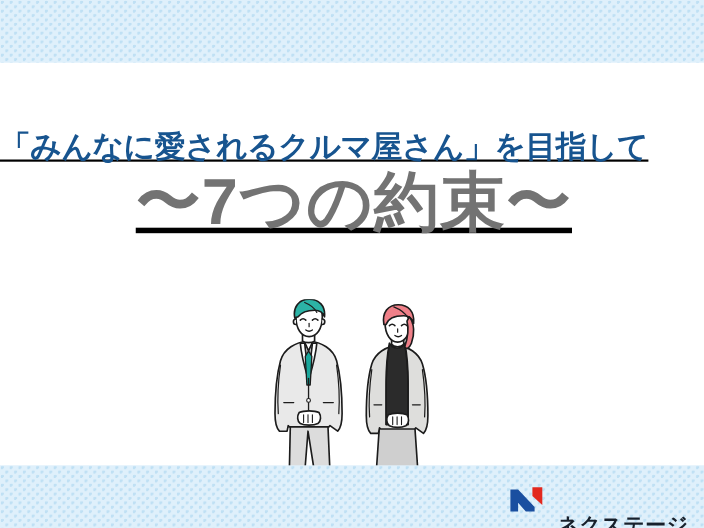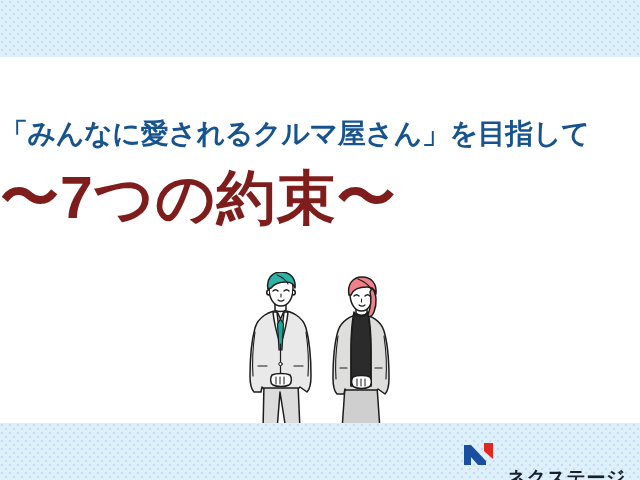--- a/index.html
+++ b/index.html
@@ -40,41 +40,42 @@
     top: 423px;
     height: 57px;
   }
 
   
   .headline-wrap {
     position: absolute;
     left: 0;
     top: 118px;
     width: 520px;
-    text-align: left;
+    text-align: right;
     user-select: none;
+    text-decoration: underline;
   }
 
   .headline {
     display: block;
     font-size: 28px;
     line-height: 1.12;
     font-weight: 700;
     color: #17548f;
     letter-spacing: -0.4px;
     white-space: nowrap;
   }
 
   .subline {
     display: block;
-    margin-top: 18px;
+    margin-top: 4px;
     font-size: 59px;
     line-height: 1.06;
     font-weight: 700;
-    color: #7f1d1d;
+    color: #737373;
     letter-spacing: 1px;
     white-space: nowrap;
   }
 
   
   .people {
     position: absolute;
     left: 236px;
     top: 272px;
     width: 190px;

